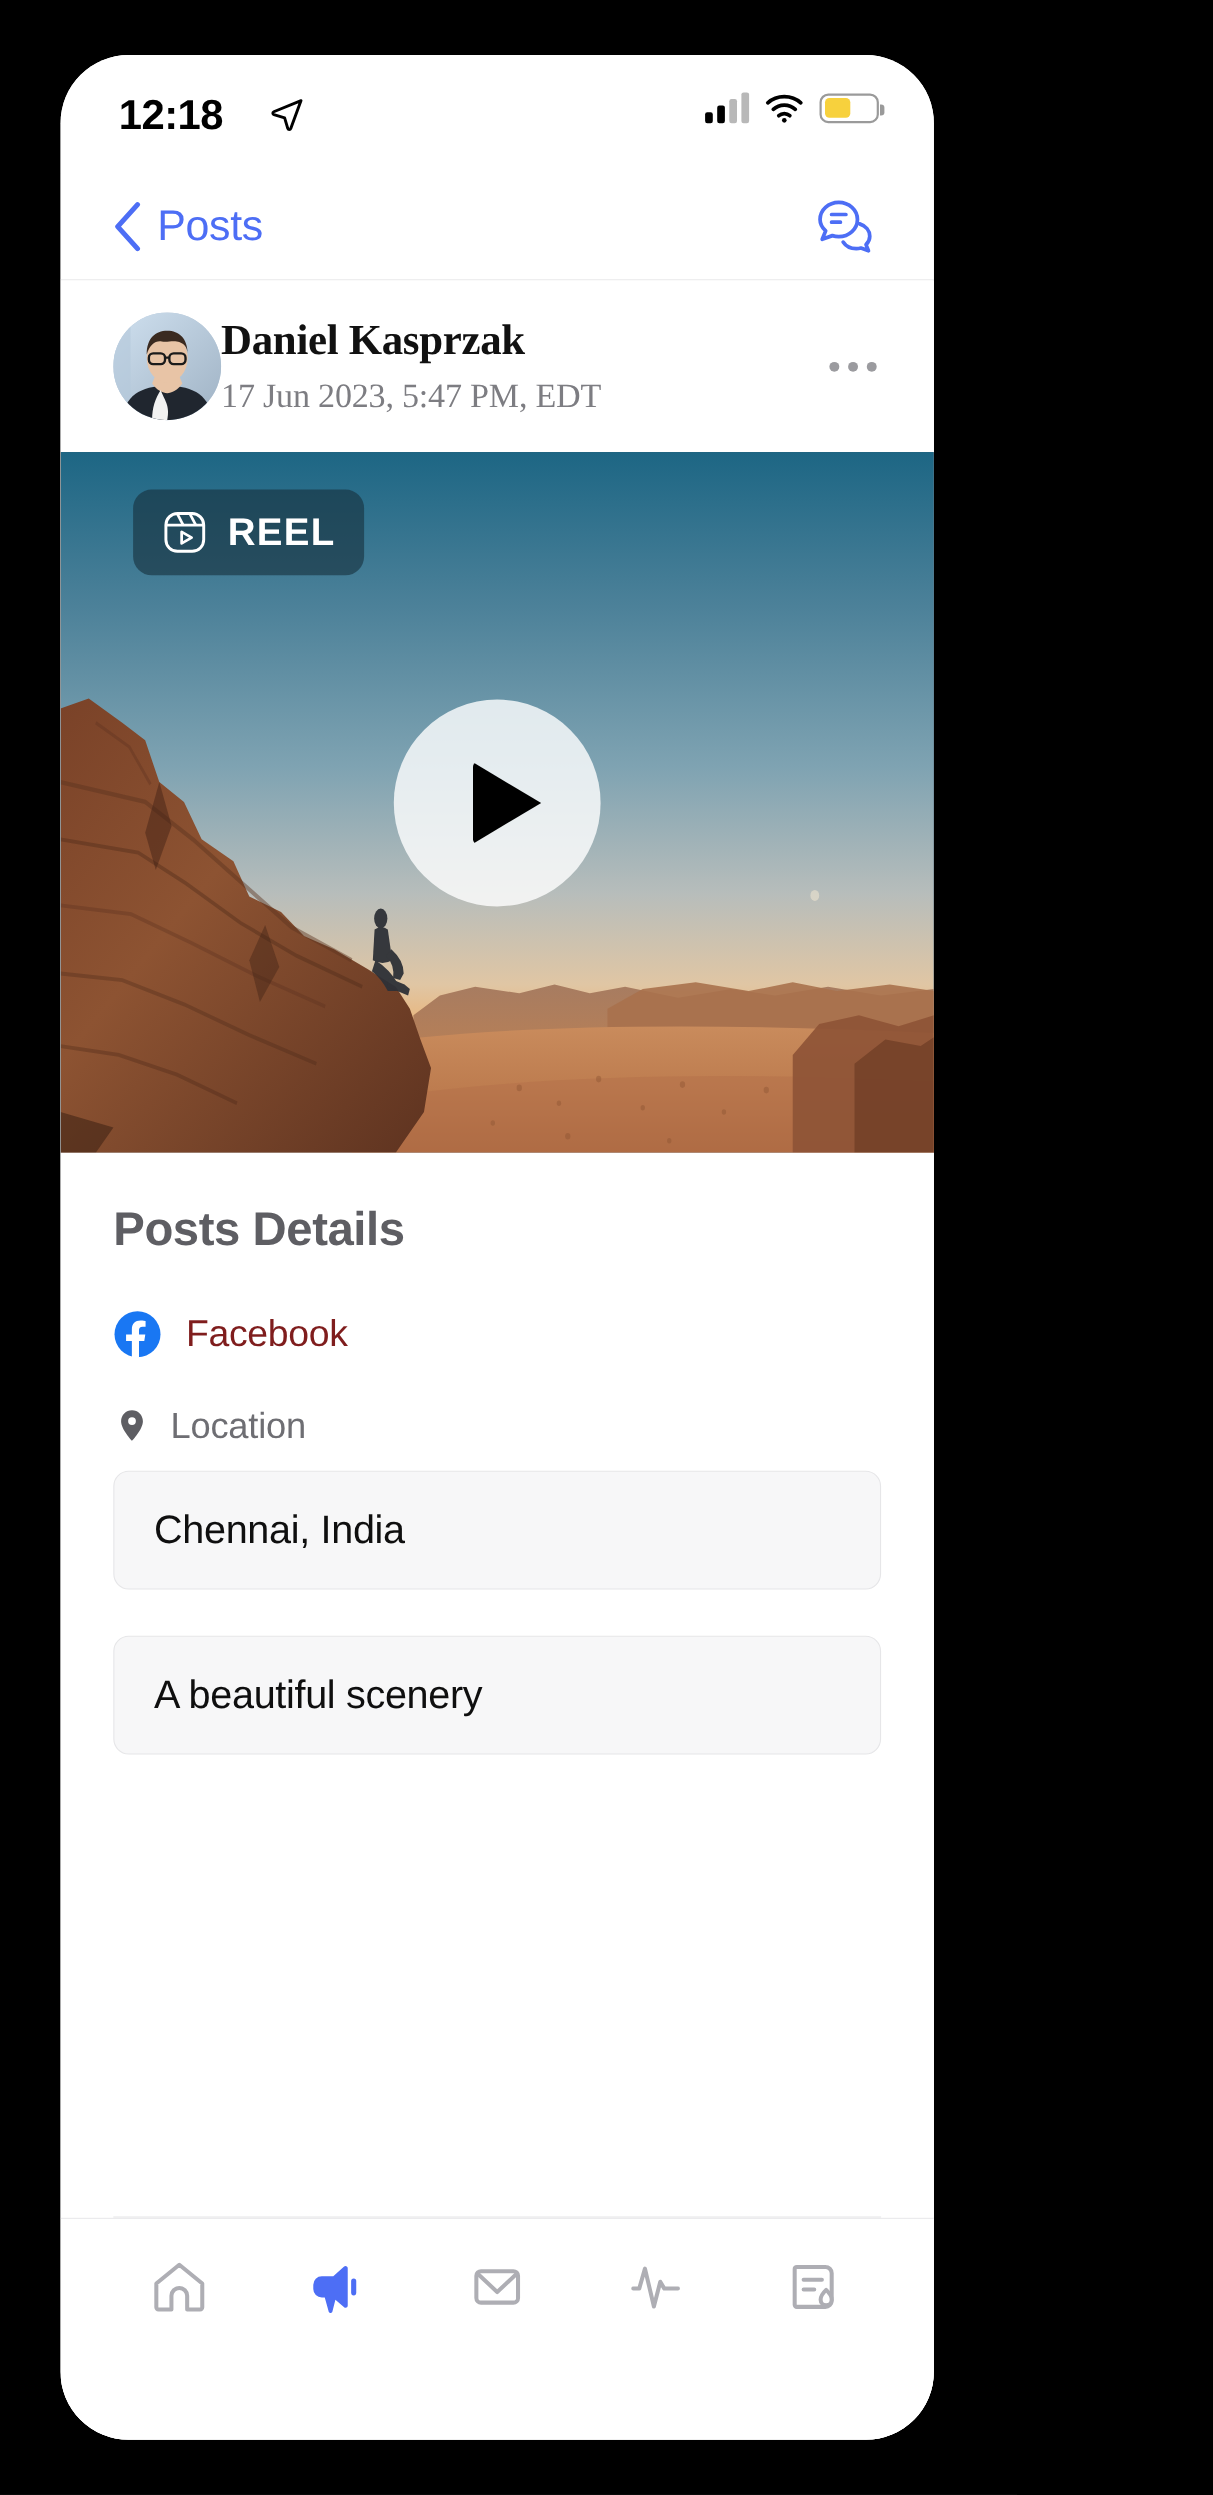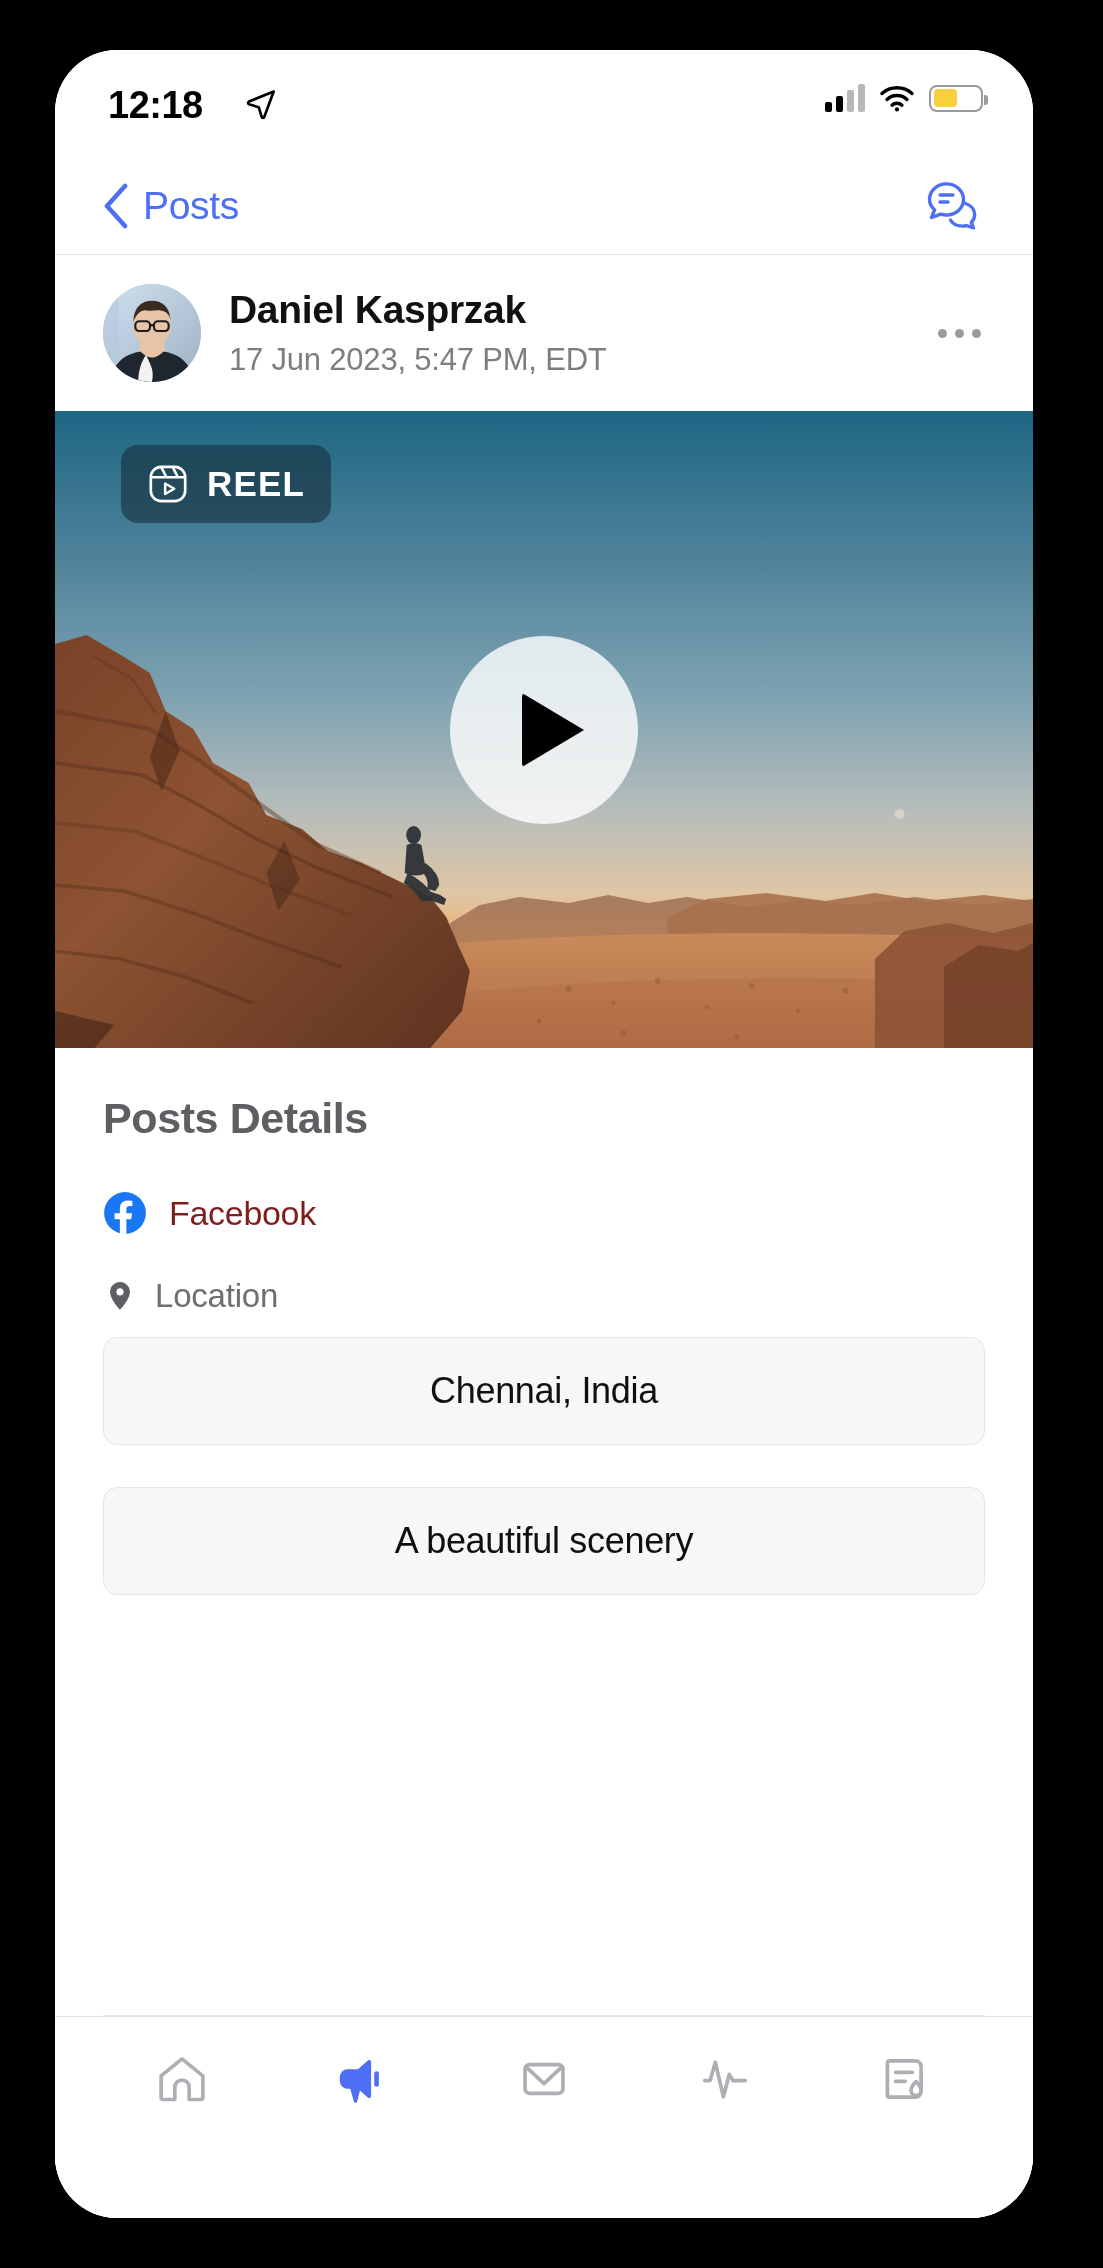--- a/index.html
+++ b/index.html
@@ -10,21 +10,21 @@
     background: #000000;
     font-family: "Liberation Sans", sans-serif;
     overflow: hidden;
   }
 
   
   .phone-frame {
     position: absolute;
     left: 55px;
     top: 50px;
-    width: 978px;
+    width: 794px;
     height: 2168px;
     background: #ffffff;
     border-radius: 62px;
     overflow: hidden;
     display: flex;
     flex-direction: column;
   }
 
   
   .status-bar {
@@ -143,23 +143,23 @@
     width: 98px;
     height: 98px;
     border-radius: 50%;
     flex: 0 0 98px;
     overflow: hidden;
     position: relative;
     background: #b9cadb;
   }
   .avatar svg { display: block; width: 100%; height: 100%; }
   .author-text {
-    margin-left: 28px;
     flex: 1 1 auto;
     min-width: 0;
+    font-family: Liberation Serif, serif;
   }
   .author-name {
     font-size: 39px;
     font-weight: 700;
     color: #111111;
     letter-spacing: -0.3px;
     line-height: 1.15;
   }
   .author-date {
     margin-top: 9px;
@@ -288,21 +288,20 @@
   }
   .field-box {
     margin-top: 22px;
     min-height: 108px;
     background: #f7f7f8;
     border: 1.5px solid #e6e6e8;
     border-radius: 14px;
     display: flex;
     align-items: center;
     padding: 0 36px;
-    justify-content: center;
   }
   .field-value {
     font-size: 36px;
     color: #0f0f0f;
     letter-spacing: -0.3px;
   }
   .bottom-rule {
     position: absolute;
     left: 48px;
     right: 48px;

